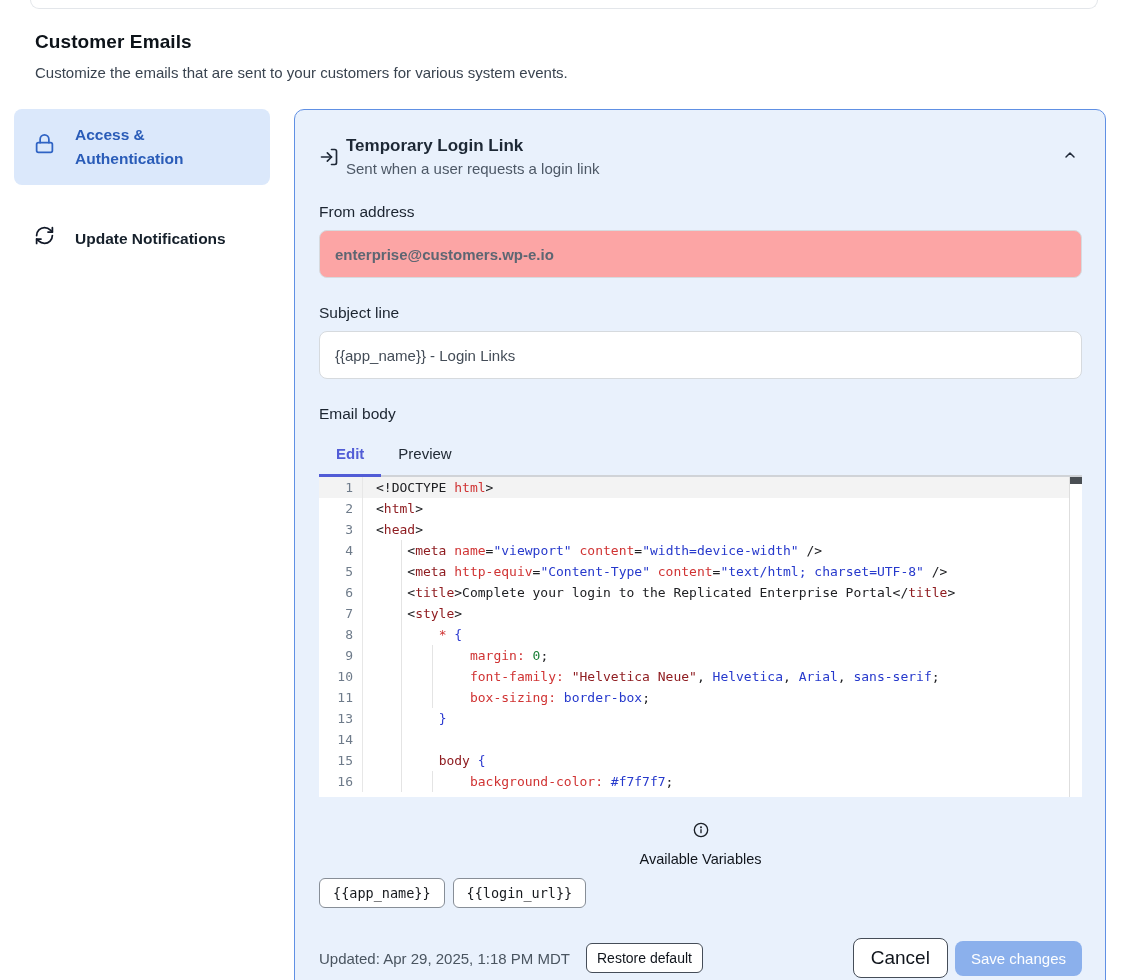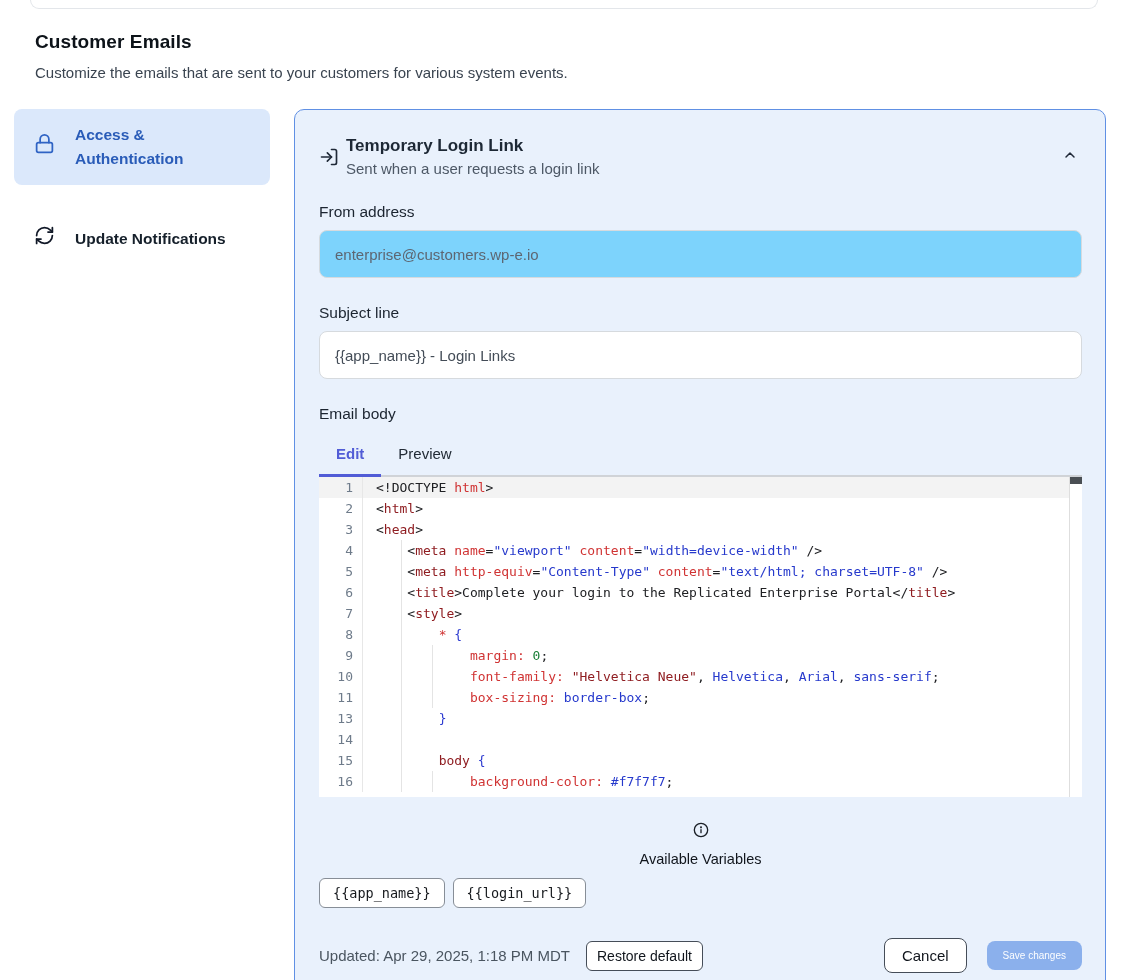--- a/index.html
+++ b/index.html
@@ -30,21 +30,21 @@
 
   .panel-header { display:flex; gap:7px;justify-content:space-between; }
   .panel-header .hicon { margin-top:11px; }
   .panel-title { font-size:17px; font-weight:700; color:#1d2835; }
   .panel-subtitle { margin-top:4px; font-size:15px; color:#4d5866; }
   .collapse-btn { margin-left:auto; align-self:center; background:none; border:none; cursor:pointer; padding:4px; }
 
   .field-label { margin:26px 0 9px 0; font-size:15.5px; color:#1b2430; }
   .text-input { width:100%; height:48px; border:1px solid #d6dade; border-radius:8px;
     padding:0 15px; font-size:15px; font-family:"Liberation Sans", sans-serif; }
-  .text-input.readonly { background:#7dd3fc; color:#5d6672; }
+  .text-input.readonly { background:#fca5a5; color:#5d6672;font-weight:bold; }
   .text-input.editable { background:#ffffff; color:#434c57; }
 
   
   .tabs { display:flex; margin-top:4px; }
   .tab { position:relative; padding:13px 17px; font-size:15px; background:none; border:none;
     cursor:pointer; color:#222b36; font-family:"Liberation Sans", sans-serif; }
   .tab.active { color:#515cd6; font-weight:700; }
   .tab.active::after { content:""; position:absolute; left:0; right:0; bottom:-2px; height:3px;
     background:#515cd6; z-index:2; }
 
@@ -72,23 +72,23 @@
     background:#ffffff; border:1px solid #878e97; border-radius:6px; padding:6px 13px;
     color:#16191d; cursor:pointer; }
 
   
   .panel-footer { display:flex; align-items:center; margin-top:30px; }
   .updated-text { font-size:15px; color:#4a5560; }
   .btn { font-family:"Liberation Sans", sans-serif; cursor:pointer; }
   .btn-restore { margin-left:16px; font-size:14px; padding:6px 10px; background:#ffffff;
     border:1px solid #454d58; border-radius:6px; color:#10151c; }
   .spacer { flex:1; }
-  .btn-cancel { padding:8px 17px; font-size:15px; background:#ffffff; border:1px solid #454d58;
+  .btn-cancel { padding:8px 17px; font-size:19px; background:#ffffff; border:1px solid #454d58;
     border-radius:8px; color:#10151c; }
-  .btn-save { margin-left:20px; padding:9px 16px; font-size:10px; background:#8bb0ec;
+  .btn-save { margin-left:7px; padding:9px 16px; font-size:15px; background:#8bb0ec;
     border:none; border-radius:8px; color:#fdfeff; }
 </style>
 </head>
 <body>
 
 <div class="prev-card-edge"></div>
 
 <div class="page-header">
   <div class="page-title">Customer Emails</div>
   <div class="page-desc">Customize the emails that are sent to your customers for various system events.</div>

